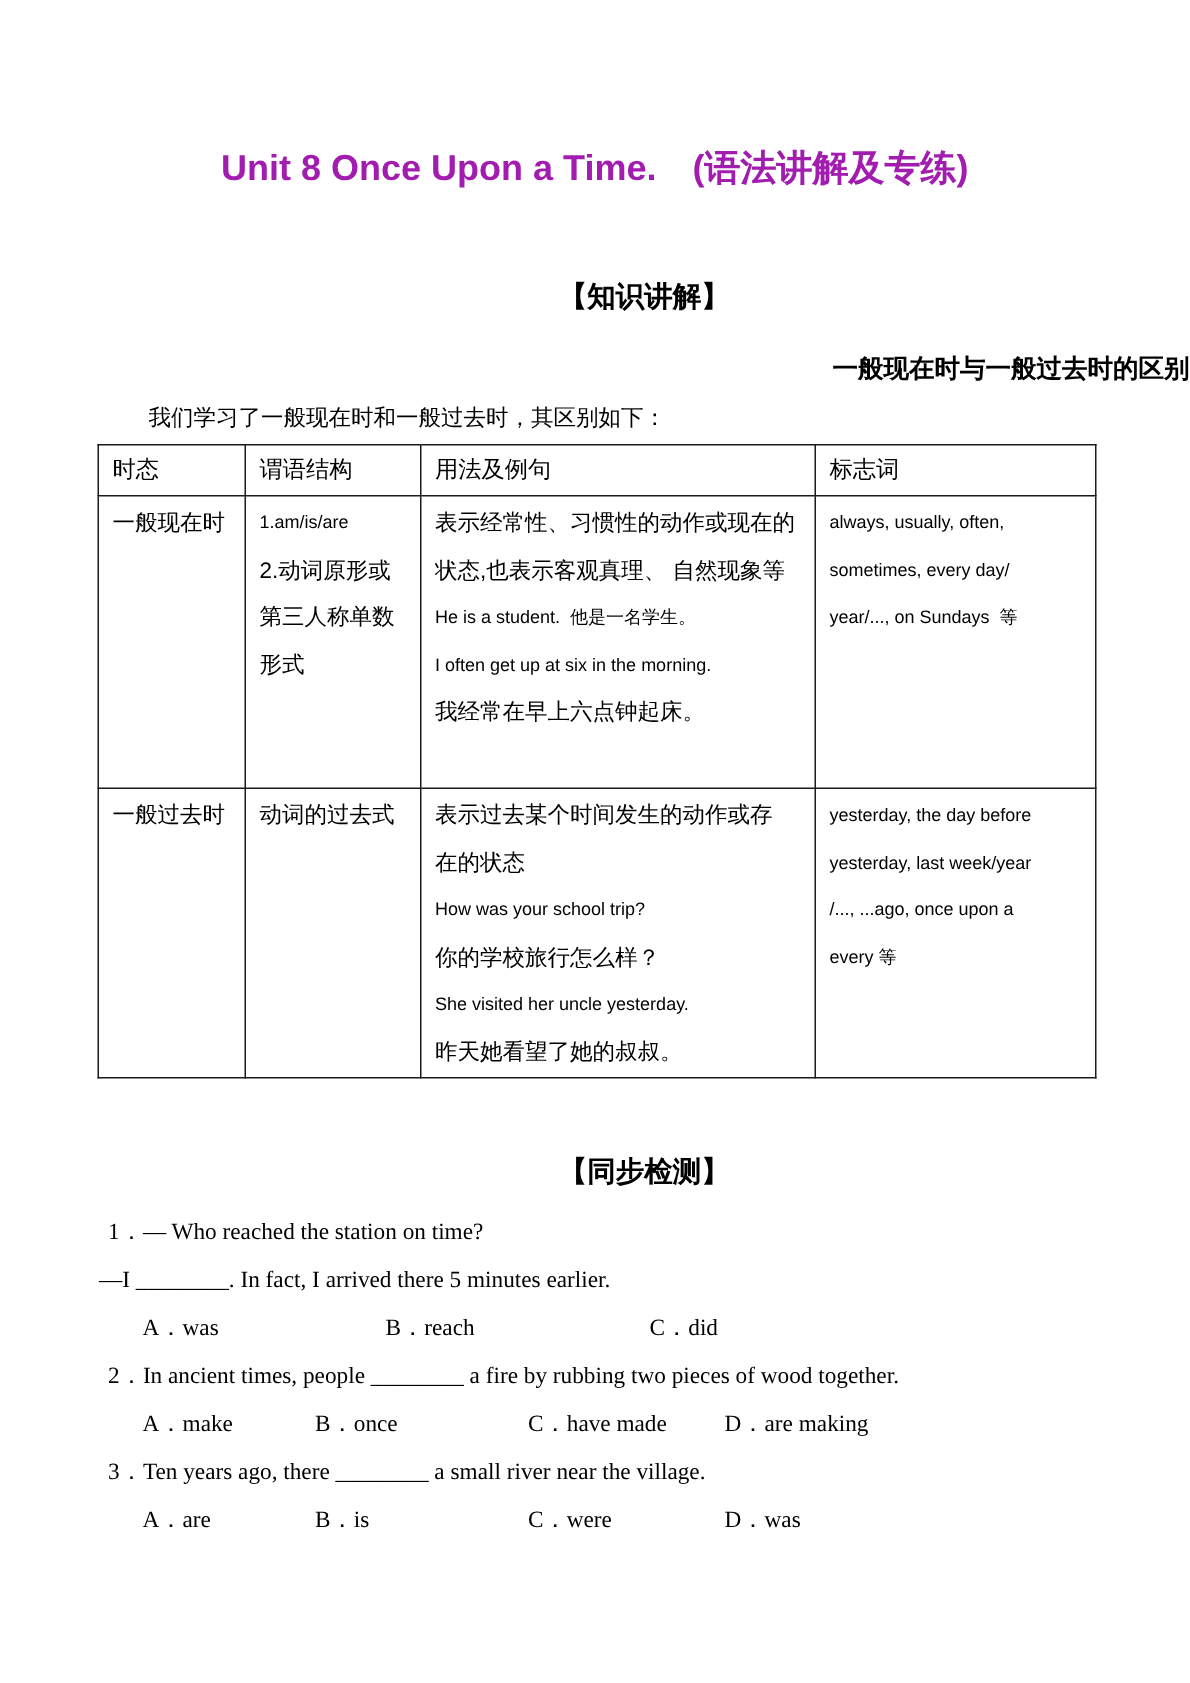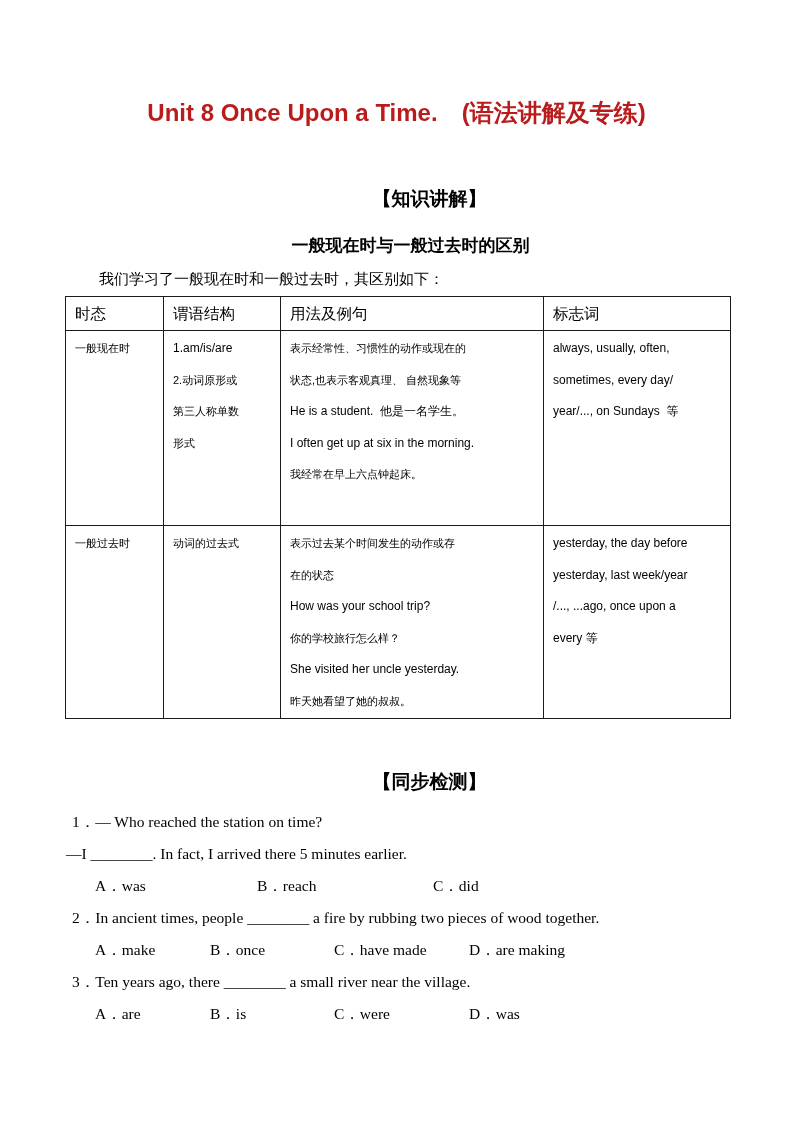--- a/index.html
+++ b/index.html
@@ -15,21 +15,21 @@
     white-space:pre-wrap;
   }
   .sec-heading{
     margin-left:66px;font-weight:bold;font-size:19px;line-height:22px;
     font-family:"Liberation Sans","DejaVu Sans",sans-serif;
     text-align:center;
   }
   .h-knowledge{margin-top:60px;}
   .h-test{margin-top:52px;}
   .subtitle{
-    margin-top:27px;text-align:center;font-weight:bold;
+    margin-top:27px;text-align:right;font-weight:bold;
     font-size:17px;line-height:18px;padding-left:28px;
   }
   .intro{
     margin:15px 0 0 99px;font-size:15px;line-height:18px;
   }
   table.grammar{
     margin:8px 0 0 65px;border-collapse:collapse;table-layout:fixed;
     width:665px;
   }
   table.grammar col.c1{width:98px}
@@ -38,42 +38,42 @@
   table.grammar col.c4{width:187px}
   table.grammar th,table.grammar td{
     border:1.7px solid #1b1b1b;vertical-align:top;
     padding:0 4px 0 9px;font-weight:normal;text-align:left;
   }
   table.grammar th{height:33px;line-height:33px;font-size:15.5px;}
   table.grammar td{padding-top:2px;}
   tr.r1 td{height:192px;}
   tr.r2 td{height:190px;}
   .cell-line{line-height:31.5px;white-space:pre-wrap;}
-  .zh{font-family:"Liberation Sans","DejaVu Sans",sans-serif;font-size:11px;}
+  .zh{font-family:"Liberation Sans","DejaVu Sans",sans-serif;font-size:15px;}
   .en{font-family:Liberation Sans, sans-serif;font-size:12px;}
   .questions{
     margin:13px 0 0 66px;
     font-family:Liberation Serif, serif;font-size:15.5px;
   }
   .q-line{line-height:32px;white-space:pre-wrap;}
   .q-first{padding-left:6px;}
   .opts{position:relative;height:32px;}
   .opts span{position:absolute;top:0;line-height:32px;white-space:pre-wrap;}
   .opts3 span:nth-child(1){left:29px}
   .opts3 span:nth-child(2){left:191px}
   .opts3 span:nth-child(3){left:367px}
   .opts4 span:nth-child(1){left:29px}
   .opts4 span:nth-child(2){left:144px}
-  .opts4 span:nth-child(3){left:268px}
-  .opts4 span:nth-child(4){left:403px}
+  .opts4 span:nth-child(3){left:286px}
+  .opts4 span:nth-child(4){left:417px}
 </style>
 </head>
 <body>
 
-<div class="page-title" style="color: #b91c1c;">Unit 8 Once Upon a Time.　(语法讲解及专练)</div>
+<div class="page-title" style="color: #a21caf;">Unit 8 Once Upon a Time.　(语法讲解及专练)</div>
 
 <div class="sec-heading h-knowledge">【知识讲解】</div>
 
 <div class="subtitle">一般现在时与一般过去时的区别</div>
 
 <div class="intro">我们学习了一般现在时和一般过去时，其区别如下：</div>
 
 <table class="grammar">
   <colgroup>
       <col class="c1">

